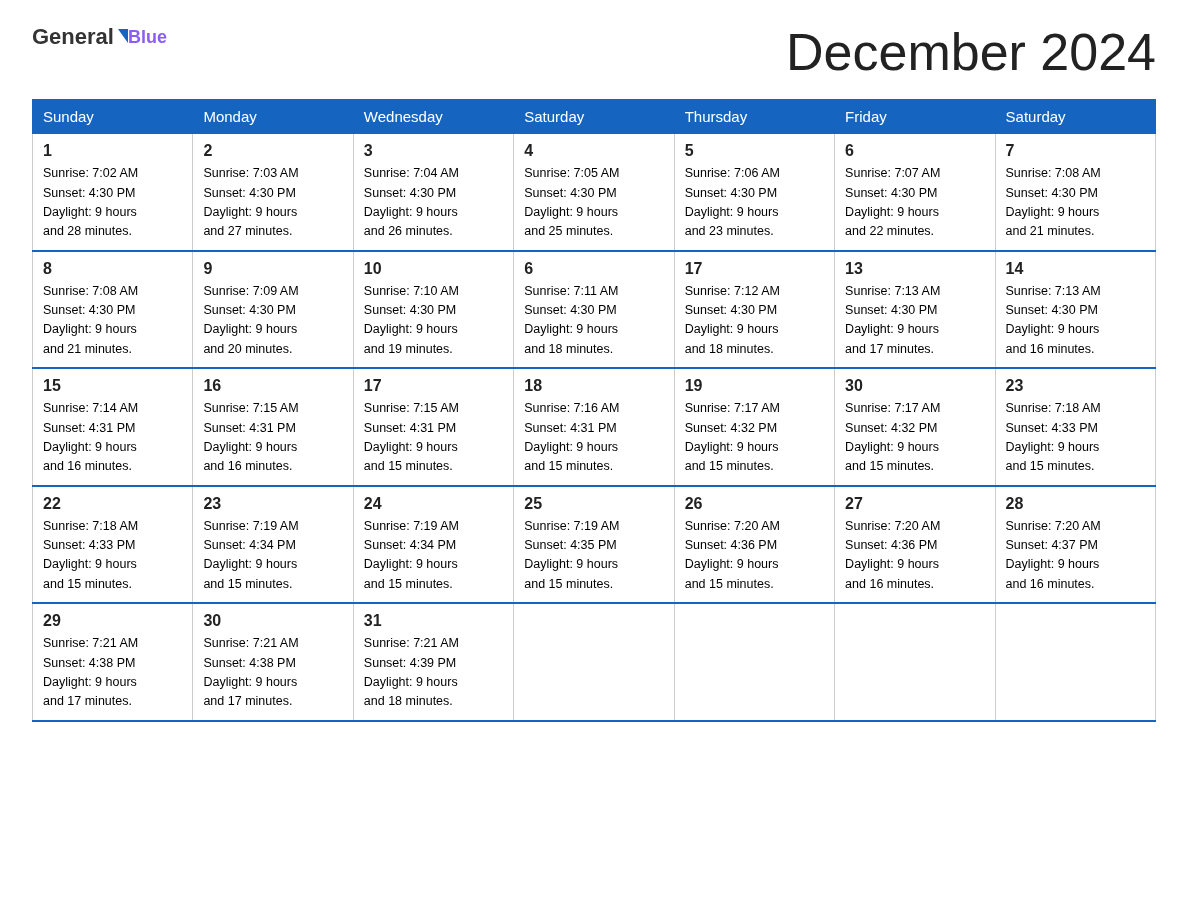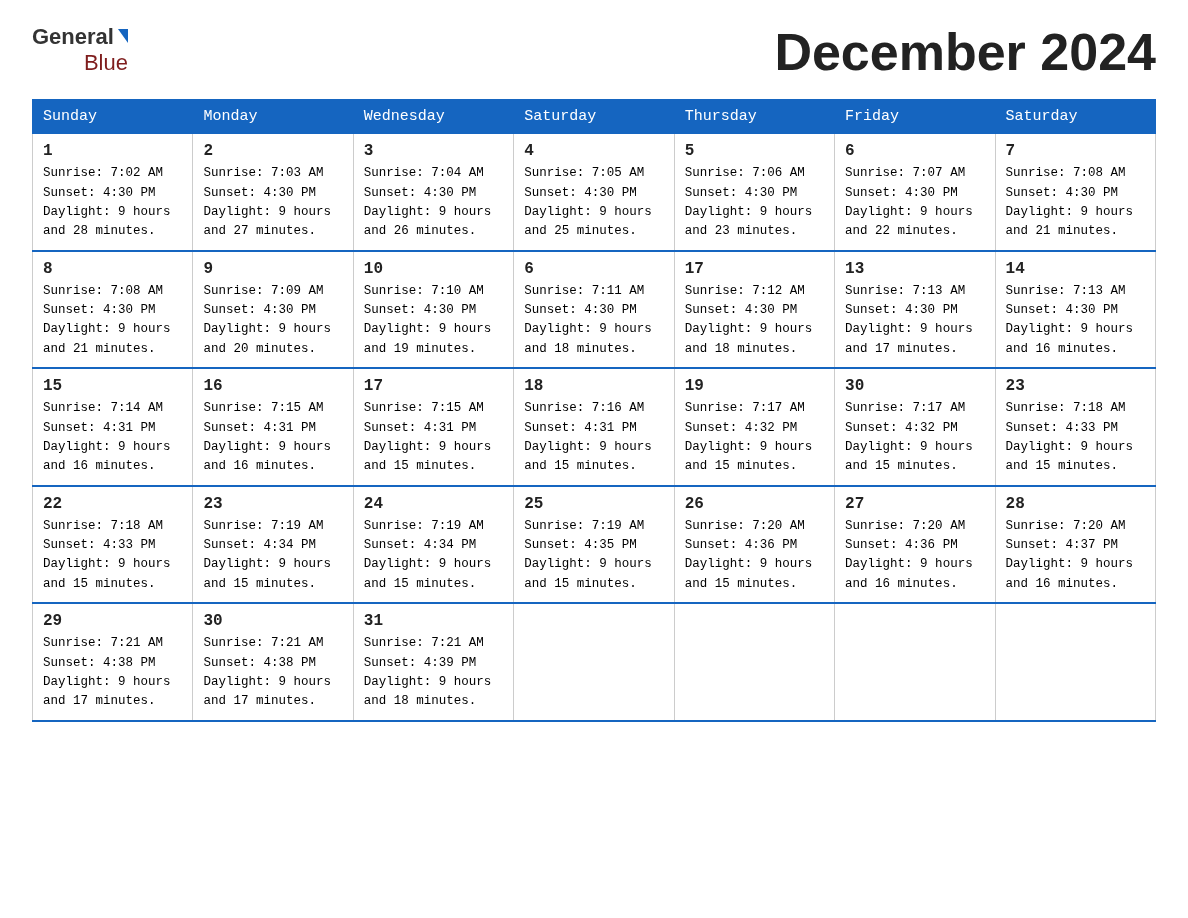--- a/index.html
+++ b/index.html
@@ -11,70 +11,69 @@
       min-height: 918px;
     }
     .header {
       display: flex;
       justify-content: space-between;
       align-items: flex-start;
       margin-bottom: 18px;
     }
     .logo {
       display: flex;
-      flex-direction: column;
-      align-items: flex-end;
+      flex-direction: row;
+      align-items: center;
     }
     .logo-text {
       display: flex;
       align-items: center;
       gap: 2px;
     }
     .logo-general {
       font-size: 22px;
       font-weight: bold;
       color: #333333;
     }
     .logo-blue-container {
       display: flex;
       align-items: center;
     }
     .logo-blue {
-      font-size: 22px;
-      font-weight: normal;
-      color: #7f1d1d;
+      font-size: 18px;
+      font-weight: bold;
+      color: #8b5cf6;
     }
     .logo-triangle {
       width: 0;
       height: 0;
       border-left: 10px solid transparent;
       border-right: 0px solid transparent;
       border-top: 14px solid #1565c0;
       margin-left: 2px;
       margin-bottom: 2px;
     }
     .title-block {
       text-align: right;
     }
     .month-title {
       font-size: 52px;
-      font-weight: bold;
+      font-weight: normal;
       color: #222222;
       line-height: 1.1;
     }
     .location-subtitle {
       font-size: 20px;
       color: #444444;
       margin-top: 4px;
     }
     table {
       width: 100%;
       border-collapse: collapse;
       table-layout: fixed;
-      font-family: Liberation Mono, monospace;
     }
     thead tr th {
       background-color: #1565c0;
       color: #ffffff;
       font-size: 15px;
       font-weight: normal;
       padding: 8px 10px;
       text-align: left;
       border: 1px solid #1565c0;
     }

